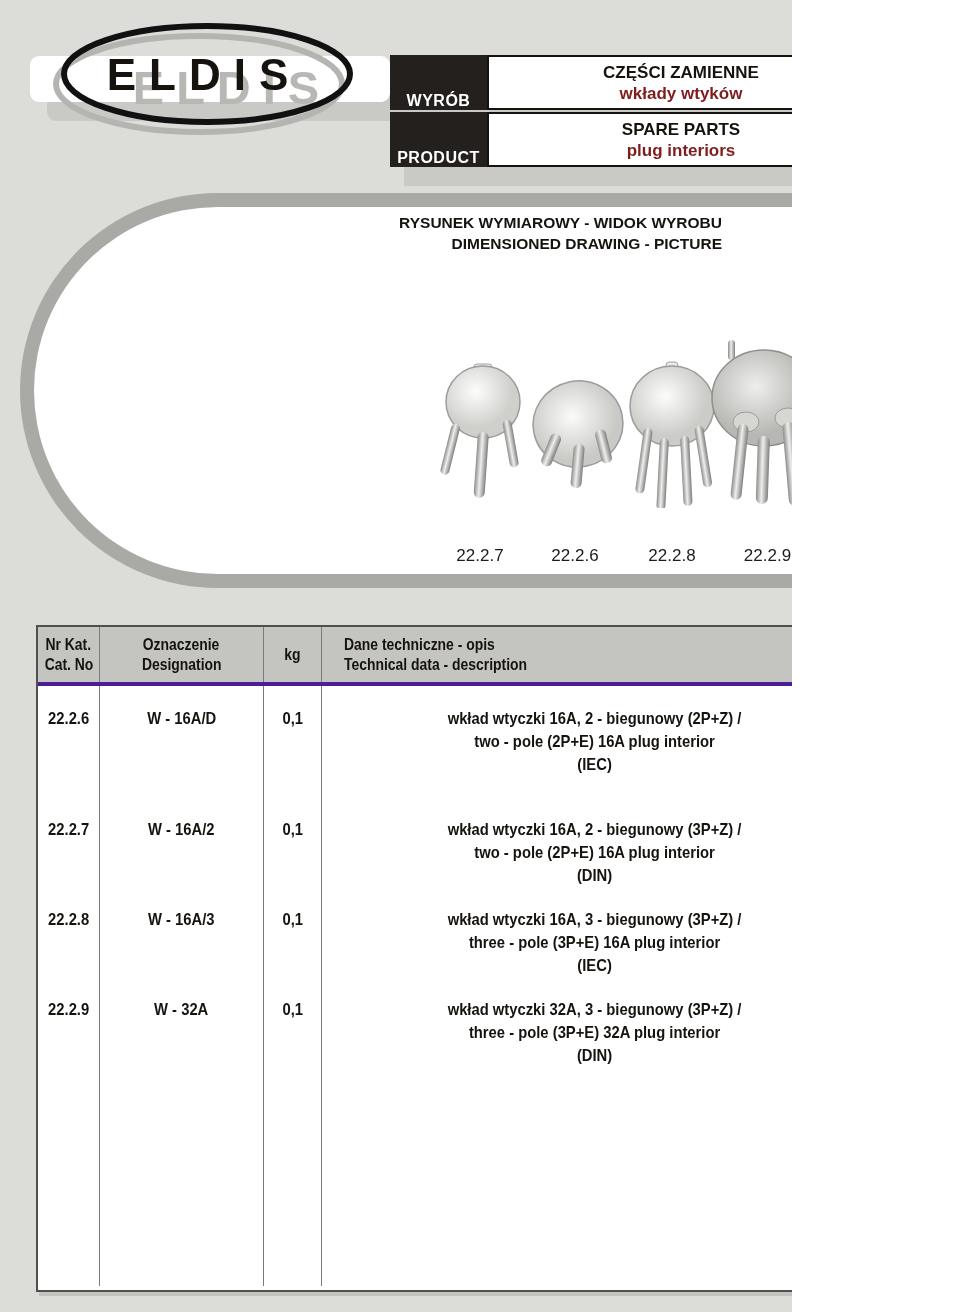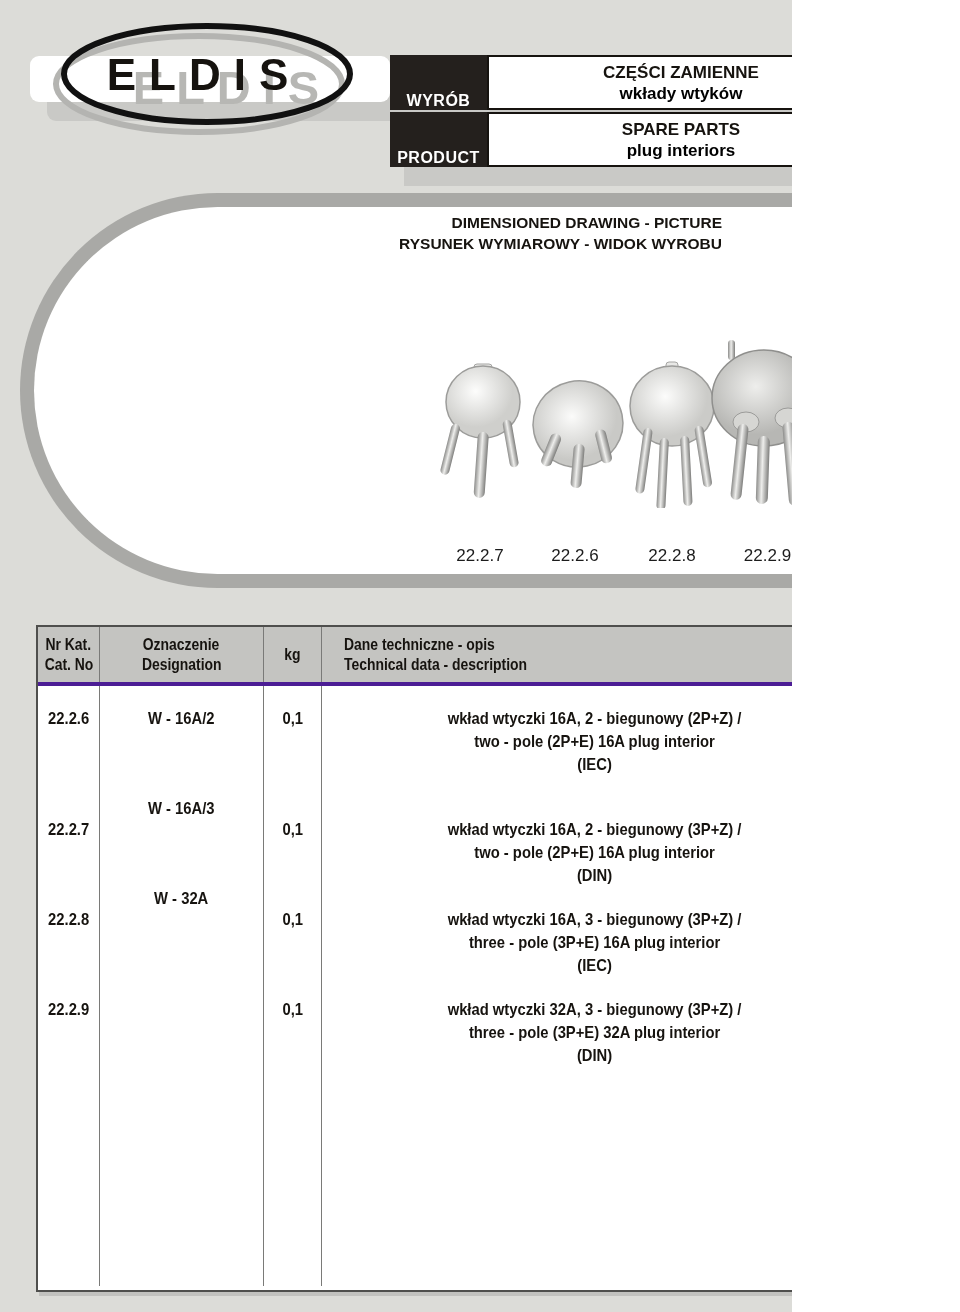--- a/index.html
+++ b/index.html
@@ -13,21 +13,21 @@
   .logo-svg { position:absolute; left:52px; top:16px; width:320px; height:128px; }
 
   
   .hdr-label { position:absolute; left:390px; width:97px; height:55px; background:#24201d;
     color:#fff; display:flex; align-items:flex-end; justify-content:center;
     font-weight:bold; font-size:16px; letter-spacing:.5px; box-shadow:14px 19px 0 #c9c9c6; }
   .hdr-title { position:absolute; left:487px; width:388px; height:55px; background:#fff;
     border:2px solid #16130f; display:flex; flex-direction:column; align-items:center;
     justify-content:center; box-shadow:14px 19px 0 #c9c9c6; }
   .hdr-title .t1 { font-weight:bold; font-size:17px; color:#16130f; line-height:21px; }
-  .hdr-title .t2 { font-weight:bold; font-size:17px; color:#000000; line-height:21px; }
+  .hdr-title .t2 { font-weight:bold; font-size:17px; color:#7f1d1d; line-height:21px; }
   .row1 { top:55px; } .row2 { top:112px; }
 
   
   .side-top { position:absolute; left:900px; top:0; width:60px; height:195px; background:#ffffff;
     display:flex; align-items:center; justify-content:center; }
   .side-top span { transform:rotate(-90deg); white-space:nowrap; font-weight:bold;
     font-size:33px; color:#16130f; letter-spacing:0px; }
   .side-black { position:absolute; left:900px; top:195px; width:60px; height:380px; background:#221e1b;
     display:flex; align-items:center; justify-content:center; }
   .side-black span { transform:rotate(-90deg); white-space:nowrap; font-weight:bold;
@@ -97,22 +97,22 @@
   <div class="side-top">
     <span>Cz Zam</span>
   </div>
   <div class="side-black">
     <span>22.2</span>
   </div>
   <div class="band-right"></div>
 
   <div class="capsule"></div>
   <div class="caption">
+    <div>RYSUNEK WYMIAROWY - WIDOK WYROBU</div>
     <div>DIMENSIONED DRAWING - PICTURE</div>
-    <div>RYSUNEK WYMIAROWY - WIDOK WYROBU</div>
   </div>
 
   <svg class="plug-fig" style="left:440px; top:358px; width:86px; height:150px;" viewBox="0 0 86 150">
     <defs>
       <radialGradient id="b1" cx="40%" cy="35%">
           <stop offset="0%" stop-color="#fdfdfc"></stop>
           <stop offset="100%" stop-color="#cfcfcc"></stop>
         </radialGradient>
       <linearGradient id="p1" x1="0" y1="0" x2="1" y2="0">
           <stop offset="0%" stop-color="#8d8d8b"></stop>
@@ -209,20 +209,21 @@
       </div>
     </div>
     <div class="tbody">
       <div class="col w-cat">
         <div class="cell h1"><span class="cd">22.2.6</span></div>
         <div class="cell h2"><span class="cd">22.2.7</span></div>
         <div class="cell h3"><span class="cd">22.2.8</span></div>
         <div class="cell h4"><span class="cd">22.2.9</span></div>
       </div>
       <div class="col w-des">
+        <div class="cell h1"><span class="cd">W - 16A/D</span></div>
         <div class="cell h2"><span class="cd">W - 16A/2</span></div>
         <div class="cell h3"><span class="cd">W - 16A/3</span></div>
         <div class="cell h4"><span class="cd">W - 32A</span></div>
       </div>
       <div class="col w-kg">
         <div class="cell h1"><span class="cd">0,1</span></div>
         <div class="cell h2"><span class="cd">0,1</span></div>
         <div class="cell h3"><span class="cd">0,1</span></div>
         <div class="cell h4"><span class="cd">0,1</span></div>
       </div>

